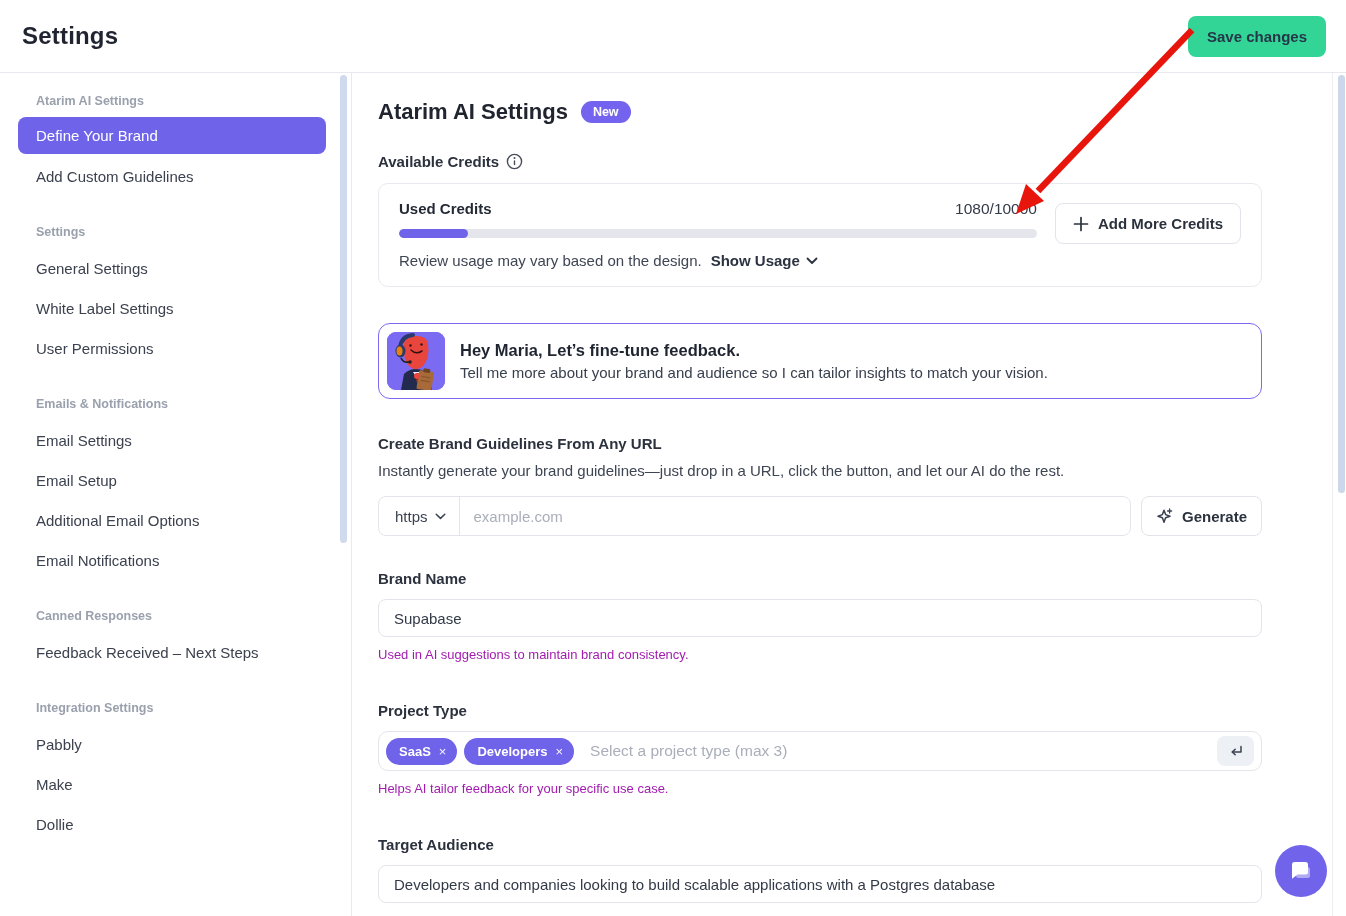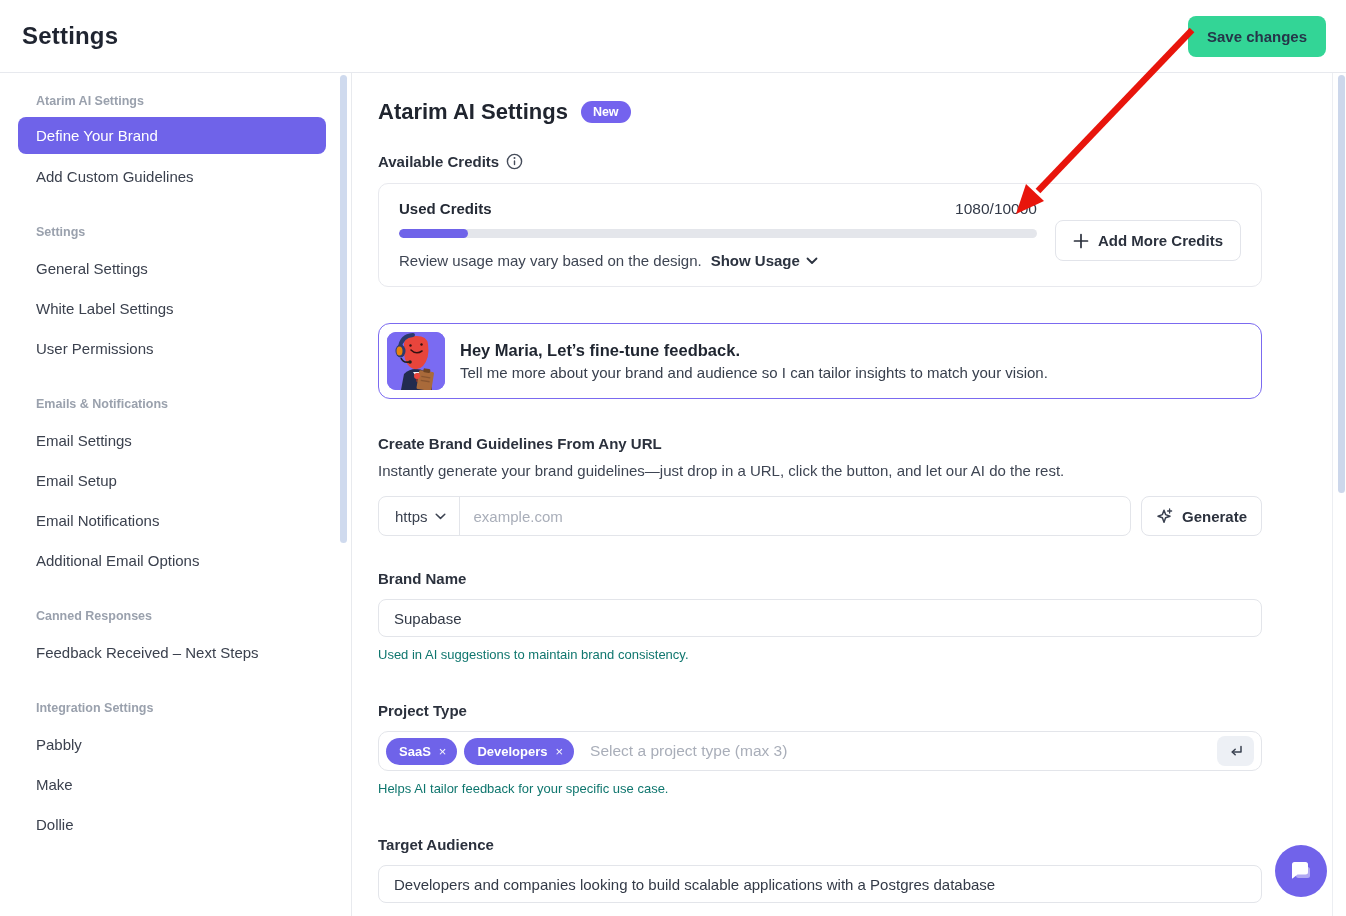--- a/index.html
+++ b/index.html
@@ -70,21 +70,21 @@
   }
   .credits-left{flex:1;min-width:0}
   .credits-row{display:flex;justify-content:space-between;align-items:baseline}
   .used-label{font-size:15px;font-weight:700;color:#242a35}
   .usage-count{font-size:15.5px;color:#333a48}
   .progress{margin-top:11px;height:9px;background:#e4e6eb;border-radius:5px;position:relative;overflow:hidden}
   .progress-fill{position:absolute;left:0;top:0;bottom:0;background:var(--accent);border-radius:5px}
   .credits-note{margin-top:14px;font-size:15px;color:#3e4553;display:flex;align-items:center;gap:6px}
   .show-usage{font-weight:700;color:#2c3340;cursor:pointer;display:inline-flex;align-items:center;gap:6px;margin-left:3px}
   .add-credits{
-    align-self:flex-start;margin-top:20px;background:#fff;border:1px solid #e2e4ea;
+    align-self:flex-start;margin-top:3px;background:#fff;border:1px solid #e2e4ea;
     border-radius:8px;padding:0 17px;height:41px;font-size:15px;font-weight:700;
     color:#2b313d;display:flex;align-items:center;gap:9px;cursor:pointer;
     font-family:inherit;white-space:nowrap;
   }
   
   .banner{
     margin-top:36px;border:1.5px solid var(--banner-border);border-radius:12px;
     padding:8px;display:flex;align-items:center;gap:15px;
   }
   .avatar{width:58px;height:58px;border-radius:9px;overflow:hidden;flex:none;background:#7a6bf2}
@@ -110,21 +110,21 @@
     font-size:15px;font-weight:700;color:#2b313d;display:flex;align-items:center;
     justify-content:center;gap:8px;cursor:pointer;font-family:inherit;flex:none;
   }
   
   .block-brand{margin-top:34px}
   .text-input{
     margin-top:12px;width:100%;height:38px;border:1px solid #e3e5ea;border-radius:8px;
     padding:0 15px;font-size:15px;color:#333a47;font-family:inherit;outline:none;
     background:#fff;display:block;
   }
-  .helper{margin-top:10px;font-size:13px;color:#0f766e}
+  .helper{margin-top:10px;font-size:13px;color:#a21caf}
   .block-project{margin-top:40px}
   .tags-field{
     margin-top:12px;border:1px solid #e3e5ea;border-radius:10px;height:40px;
     display:flex;align-items:center;padding:0 7px;gap:7px;background:#fff;
   }
   .tag{
     background:var(--accent);color:#fff;font-size:13px;font-weight:700;height:27px;
     display:inline-flex;align-items:center;gap:8px;padding:0 11px 0 13px;
     border-radius:14px;flex:none;
   }
@@ -161,22 +161,22 @@
       <div class="nav-section">
         <div class="nav-heading">Settings</div>
         <div class="nav-item">General Settings</div>
         <div class="nav-item">White Label Settings</div>
         <div class="nav-item">User Permissions</div>
       </div>
       <div class="nav-section">
         <div class="nav-heading">Emails &amp; Notifications</div>
         <div class="nav-item">Email Settings</div>
         <div class="nav-item">Email Setup</div>
+        <div class="nav-item">Additional Email Options</div>
         <div class="nav-item">Email Notifications</div>
-        <div class="nav-item">Additional Email Options</div>
       </div>
       <div class="nav-section">
         <div class="nav-heading">Canned Responses</div>
         <div class="nav-item">Feedback Received – Next Steps</div>
       </div>
       <div class="nav-section">
         <div class="nav-heading">Integration Settings</div>
         <div class="nav-item">Pabbly</div>
         <div class="nav-item">Make</div>
         <div class="nav-item">Dollie</div>

